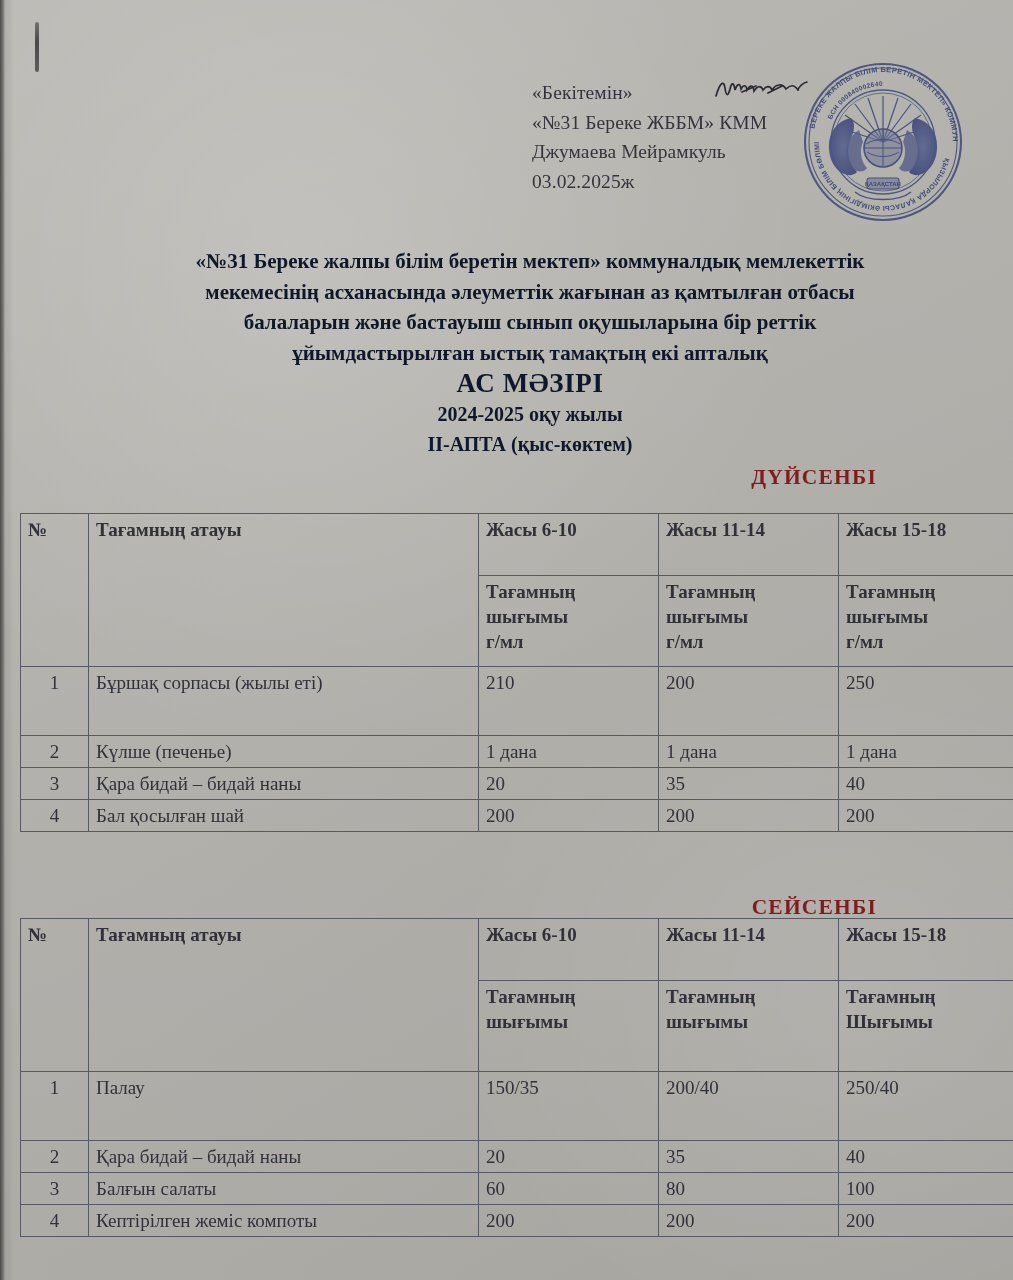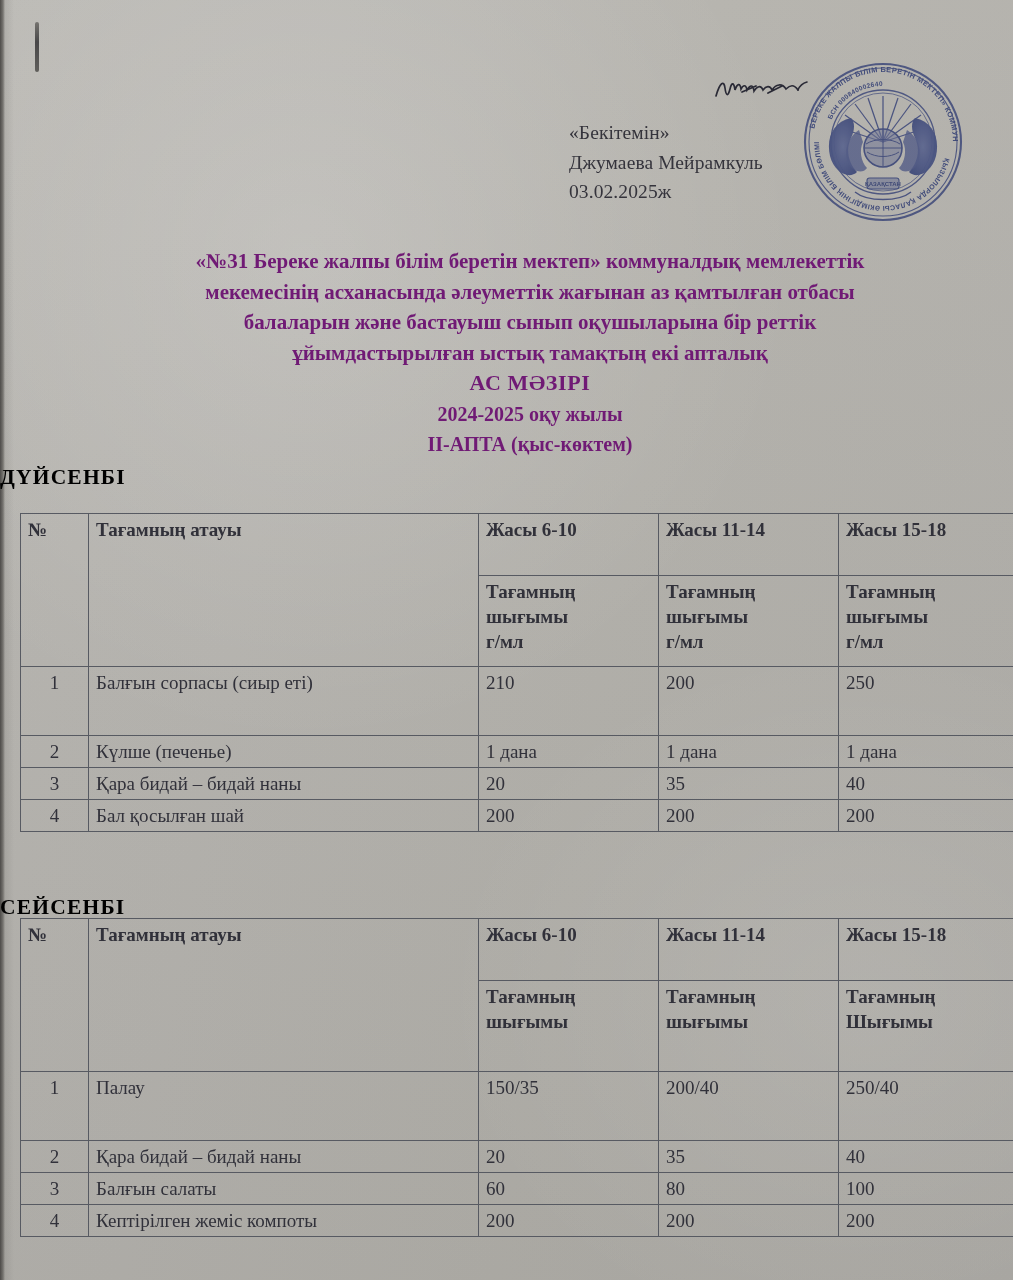--- a/index.html
+++ b/index.html
@@ -32,49 +32,49 @@
     opacity:.85;
   }
   .bind-mark{
     position:absolute;left:35px;top:22px;width:4px;height:50px;
     background:linear-gradient(180deg,#6c6a66,#39383a 40%,#54524f);
     border-radius:2px;filter:blur(.5px);opacity:.88;
   }
 
   
   .approval{
-    position:absolute;left:569px;top:78px;width:330px;
+    position:absolute;left:532px;top:78px;width:330px;
     font-size:19.5px;line-height:29.5px;letter-spacing:.1px;
-    color:#35343c;white-space:nowrap;margin-top:40px;
+    color:#35343c;white-space:nowrap;
   }
   .approval .ln{display:block;}
   .sign-scribble{
     position:absolute;left:712px;top:76px;width:100px;height:26px;
     pointer-events:none;
   }
 
   
   .stamp{
     position:absolute;left:793px;top:52px;width:180px;height:180px;
     opacity:.92;mix-blend-mode:multiply;pointer-events:none;
   }
 
   
   .title-block{
     position:absolute;left:100px;top:246px;width:860px;
     text-align:center;font-weight:bold;
-    font-size:21px;line-height:30.5px;color:#701a75;
+    font-size:21px;line-height:30.5px;color:#0f172a;
   }
   .title-block .tl{display:block;}
-  .title-block .big{font-size:22px;letter-spacing:.6px;}
+  .title-block .big{font-size:27px;letter-spacing:.6px;}
   .title-block .yr{font-size:20px;}
 
   .day-heading{
-    position:absolute;width:877px;text-align:left;
-    font-weight:bold;font-size:21.5px;letter-spacing:1.2px;color:#000000;
+    position:absolute;width:877px;text-align:right;
+    font-weight:bold;font-size:21.5px;letter-spacing:1.2px;color:#7f1d1d;
   }
   #day1{top:465px;}
   #day2{top:895px;}
 
   
   table.menu{
     position:absolute;border-collapse:collapse;
     table-layout:fixed;background:transparent;
   }
   #table1{left:20px;top:513px;width:945px;}
@@ -101,20 +101,21 @@
 </style>
 </head>
 <body>
 
 <div class="sheet"></div>
 <div class="edge-strip"></div>
 <div class="bind-mark"></div>
 
 <div class="approval">
   <span class="ln">«Бекітемін»</span>
+  <span class="ln">«№31 Береке ЖББМ» КММ</span>
   <span class="ln">Джумаева Мейрамкуль</span>
   <span class="ln">03.02.2025ж</span>
 </div>
 
 <svg class="sign-scribble" viewBox="0 0 100 26">
   <path d="M4 20 C8 6,12 4,13 12 C14 20,16 21,18 13 C20 5,22 7,23 14
            C25 8,28 6,29 13 C31 9,34 8,35 14 C38 9,41 8,42 15
            C45 10,49 9,51 14 C54 10,58 9,60 14 C64 8,70 7,74 13
            C78 9,82 8,86 14 M30 16 L44 10 M56 17 L70 10" fill="none" stroke="#2a2a36" stroke-width="1.7" stroke-linecap="round"></path>
   <path d="M86 14 C88 9,91 7,95 6" fill="none" stroke="#2a2a36" stroke-width="1.6" stroke-linecap="round"></path>
@@ -216,21 +217,21 @@
         <span>г/мл</span>
       </th>
       <th class="c-age subhead">
         <span>Тағамның</span><br>
         <span>шығымы</span><br>
         <span>г/мл</span>
       </th>
     </tr>
     <tr class="r-tall">
       <td class="c-no cell">1</td>
-      <td class="c-name">Балғын сорпасы (сиыр еті)</td>
+      <td class="c-name">Бұршақ сорпасы (жылы еті)</td>
       <td class="c-age">210</td>
       <td class="c-age">200</td>
       <td class="c-age">250</td>
     </tr>
     <tr class="r-slim">
       <td class="c-no cell">2</td>
       <td class="c-name">Күлше (печенье)</td>
       <td class="c-age">1 дана</td>
       <td class="c-age">1 дана</td>
       <td class="c-age">1 дана</td>

